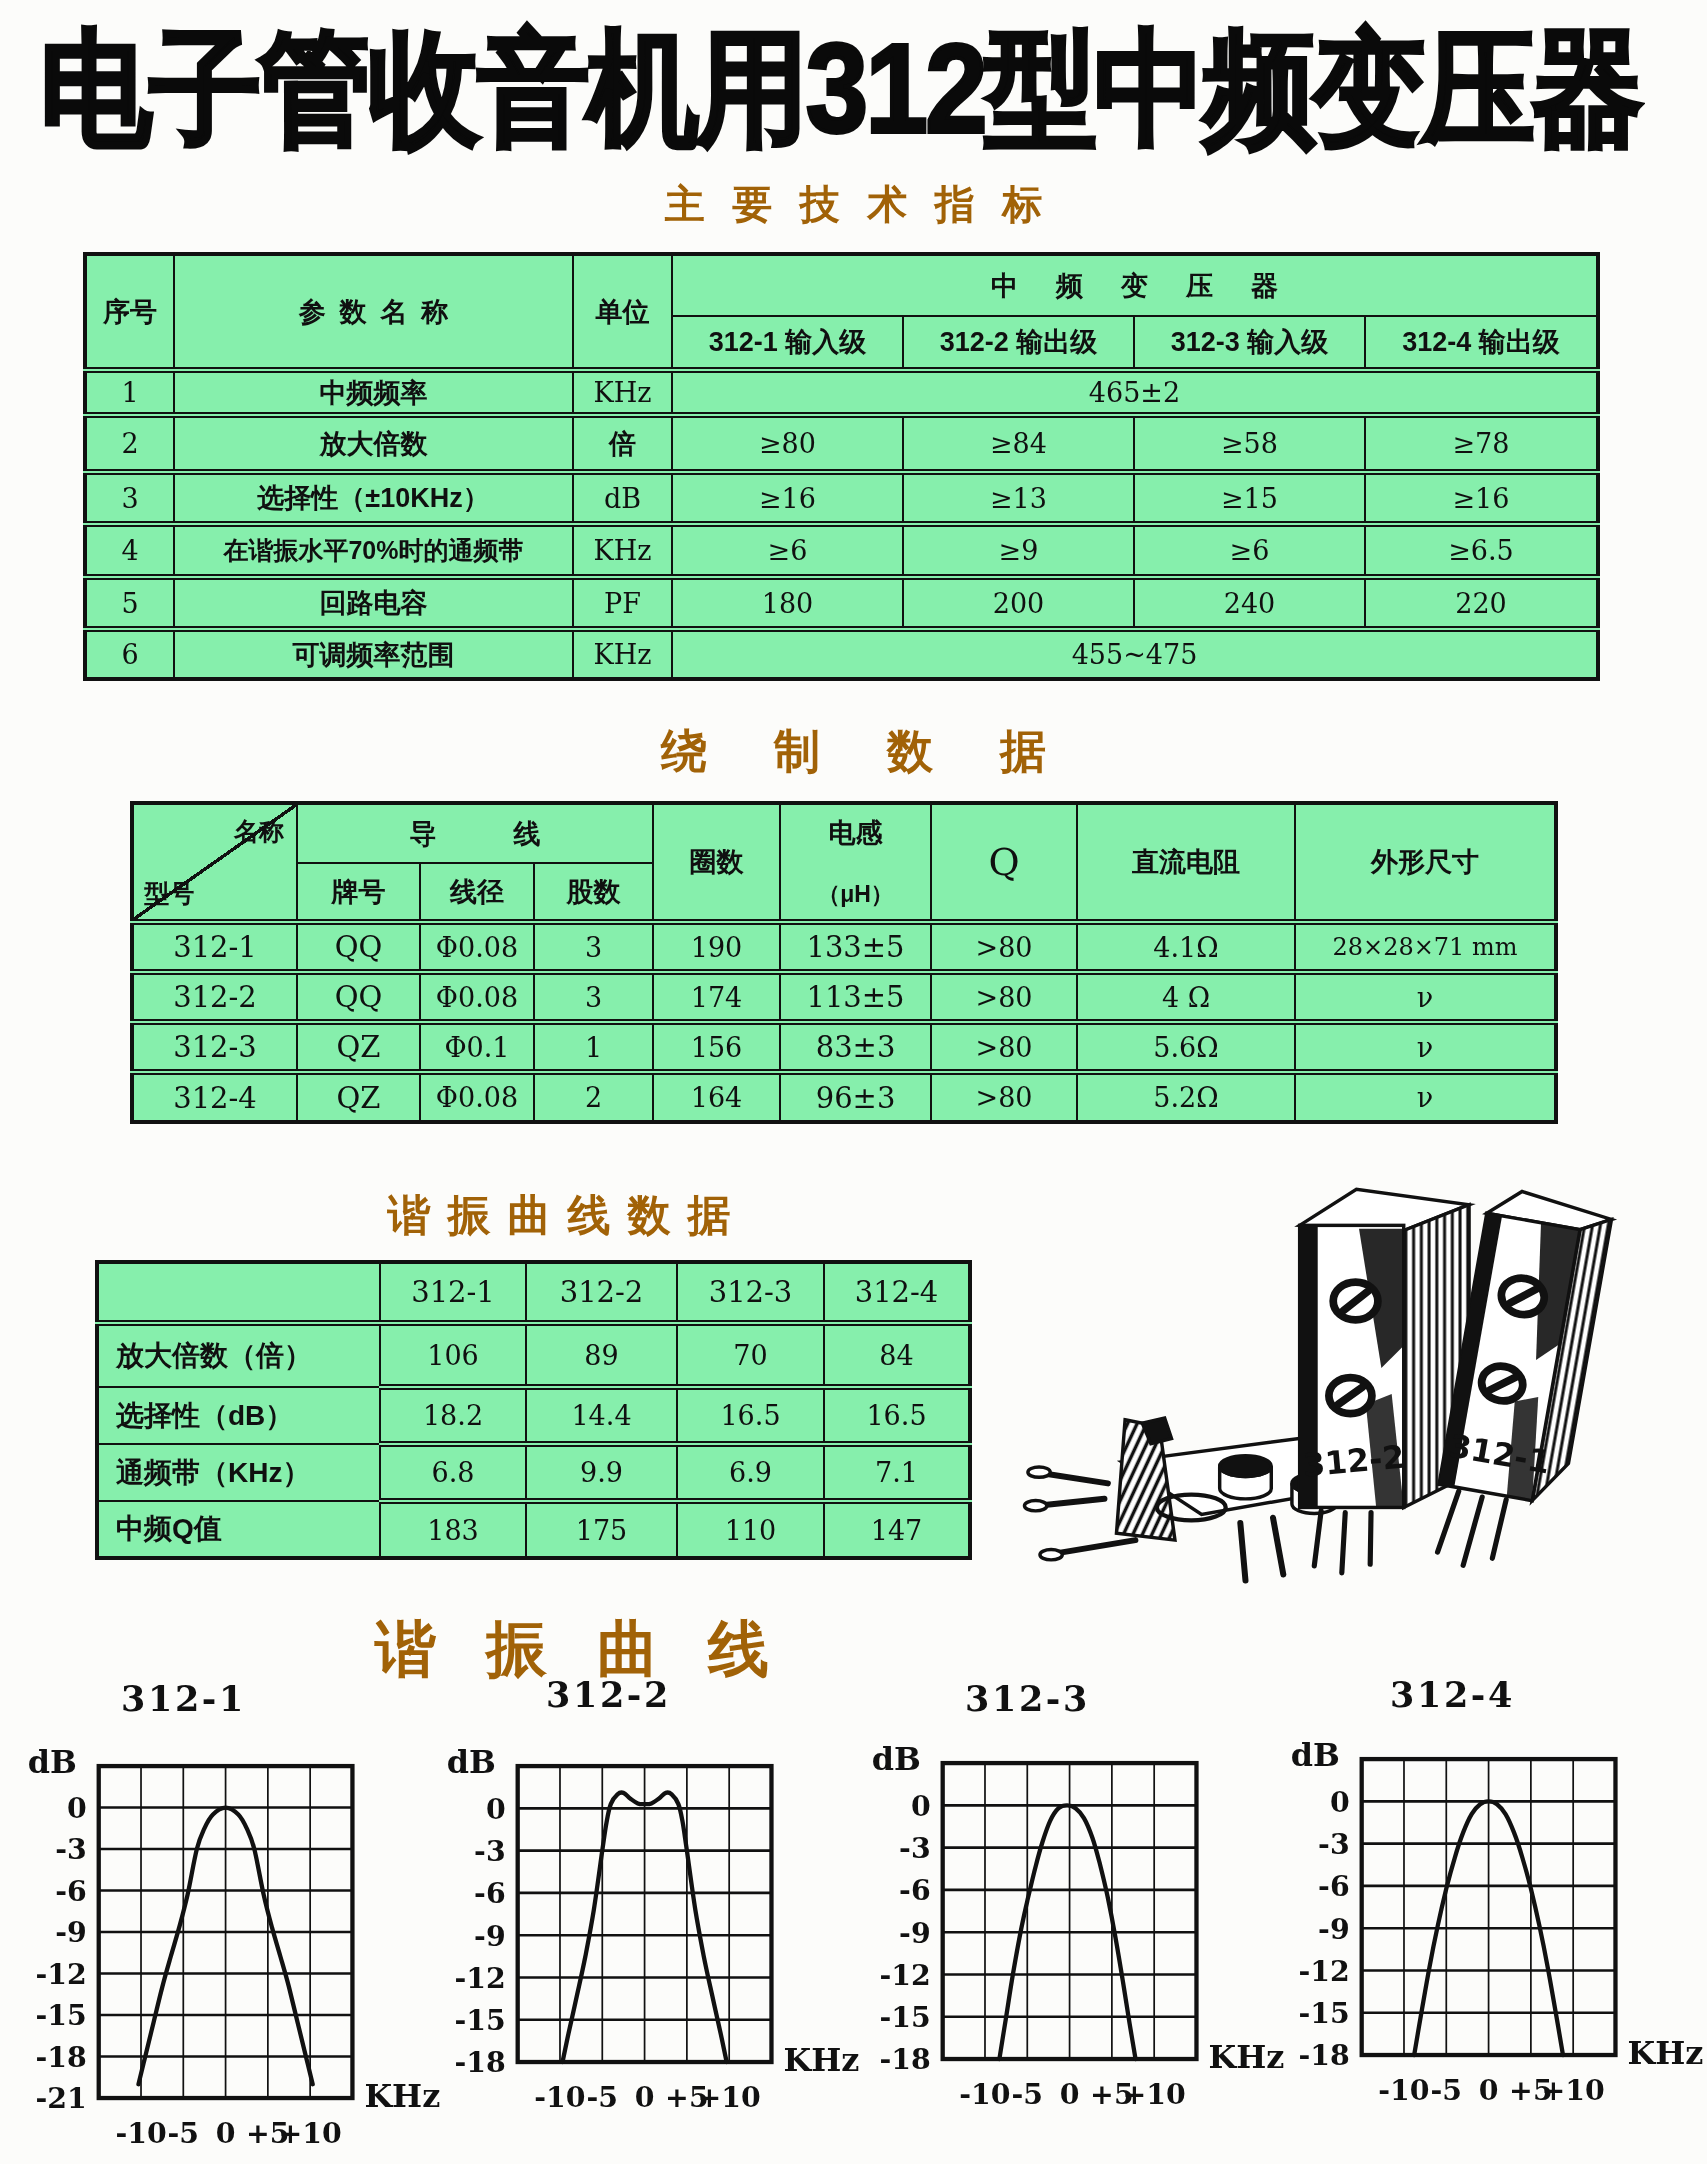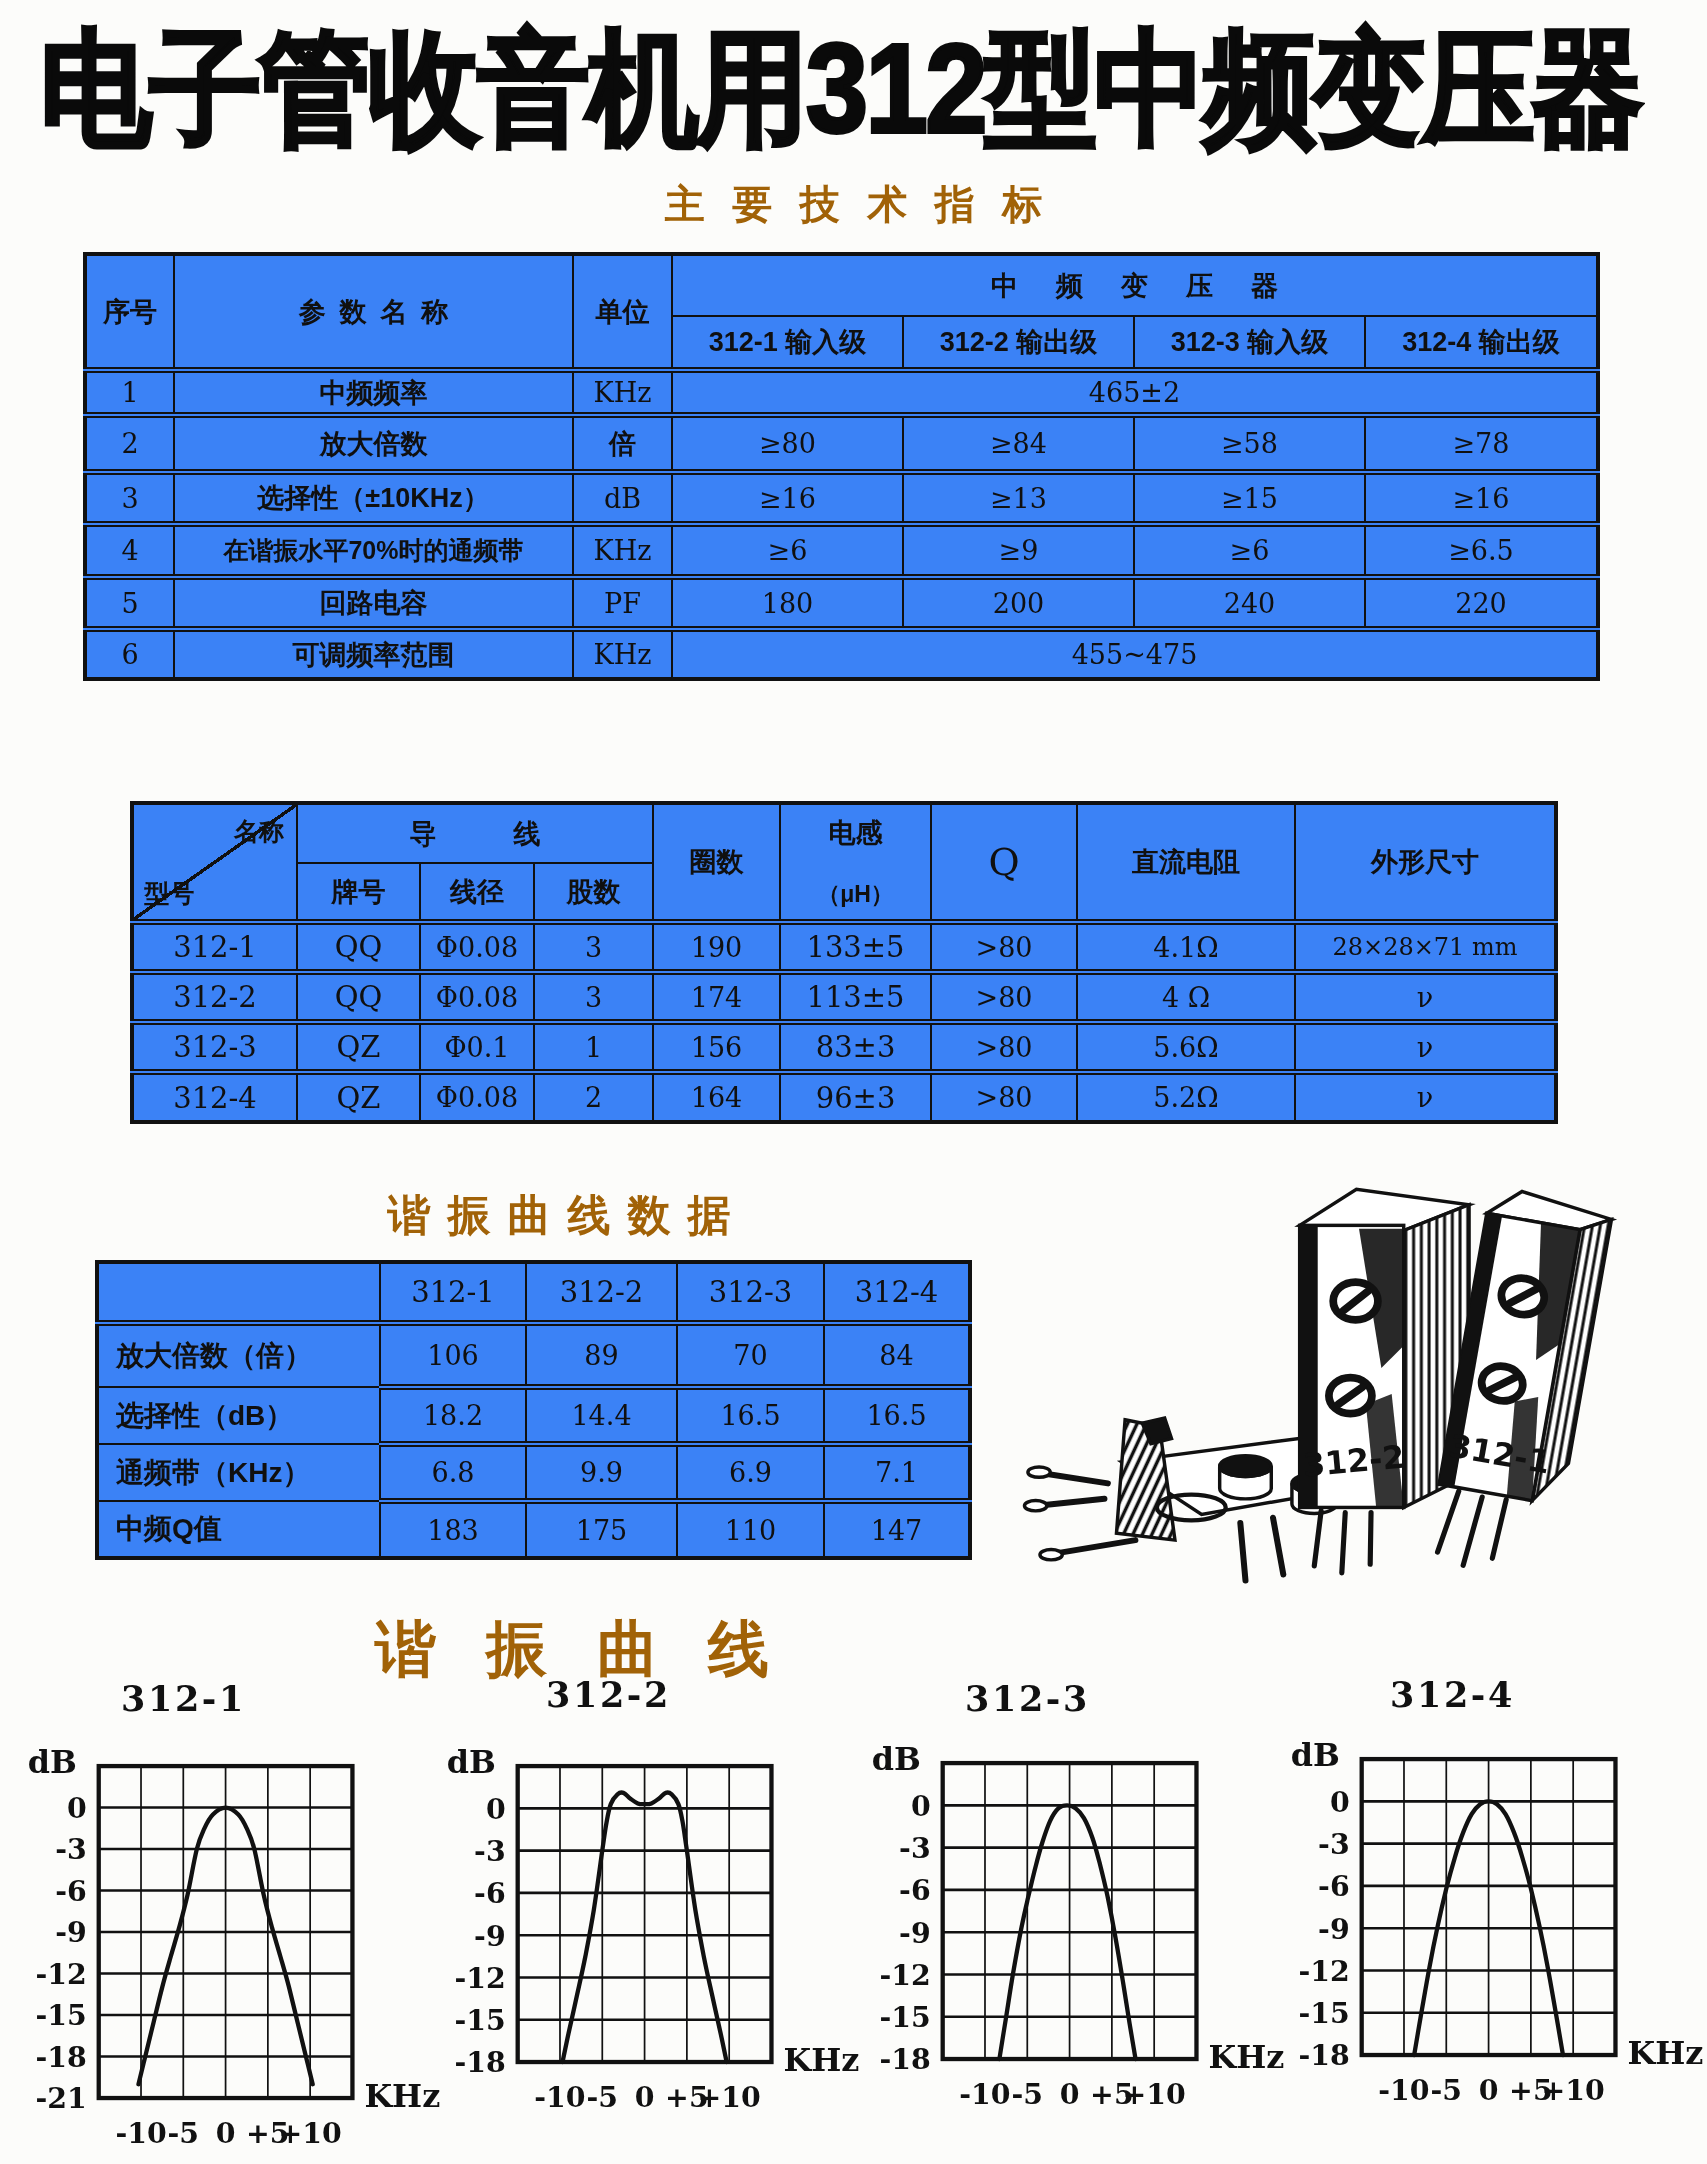--- a/index.html
+++ b/index.html
@@ -10,21 +10,21 @@
   .doc-title{position:absolute;left:40px;top:5.2px;width:1643px;white-space:nowrap;
       font-size:112px;font-weight:900;letter-spacing:-2.6px;color:#0a0a0a;
       -webkit-text-stroke:3.4px #0a0a0a;transform:scaleY(1.12);transform-origin:top left;}
   .h2{position:absolute;font-weight:bold;color:#a16207;white-space:nowrap;text-align:center;}
   .h-specs{top:177px;left:0;width:1707px;font-size:40px;letter-spacing:27.5px;text-indent:27.5px;}
   .h-winding{top:721px;left:0;width:1707px;font-size:46px;letter-spacing:67px;text-indent:67px;}
   .h-resdata{top:1187px;left:129px;width:860px;font-size:43px;letter-spacing:17px;text-indent:17px;}
   .h-curves{top:1597px;left:129px;width:886px;font-size:61px;letter-spacing:50px;text-indent:50px;margin-top:12px;}
 
   
-  table{position:absolute;border-collapse:collapse;table-layout:fixed;background:#3b82f6;}
+  table{position:absolute;border-collapse:collapse;table-layout:fixed;background:#86efac;}
   th,td{border:2.6px solid #111;text-align:center;vertical-align:middle;padding:1.7px;
         font-size:27px;font-weight:bold;color:#101010;overflow:hidden;}
   .t1{left:83px;top:252px;width:1514px;border:4.3px solid #111;}
   .t2{left:130px;top:801px;width:1424px;border:4.3px solid #111;}
   .t3{left:95px;top:1260px;width:873px;border:4.3px solid #111;}
   .t1 td,.t2 td,.t3 td{border-top:6px double #111;}
   tr.subhdr th{border-bottom:6px double #111;}
   .num{font-family:"DejaVu Serif","Liberation Serif",serif;font-weight:normal;font-size:27px;}
   .numlg{font-family:"DejaVu Serif","Liberation Serif",serif;font-weight:normal;font-size:29px;}
   .sp1{letter-spacing:13.8px;text-indent:13.8px;}
@@ -127,20 +127,21 @@
     </tr>
     <tr style="height:50px">
       <td class="num">6</td>
       <td>可调频率范围</td>
       <td class="num">KHz</td>
       <td colspan="4" class="num">455~475</td>
     </tr>
   </tbody>
     </table>
 
+  <div class="h2 h-winding">绕制数据</div>
 
   <table class="t2">
     <colgroup>
         <col style="width:165px">
         <col style="width:123px">
         <col style="width:114px">
         <col style="width:119px">
       <col style="width:127px">
         <col style="width:151px">
         <col style="width:146px">

